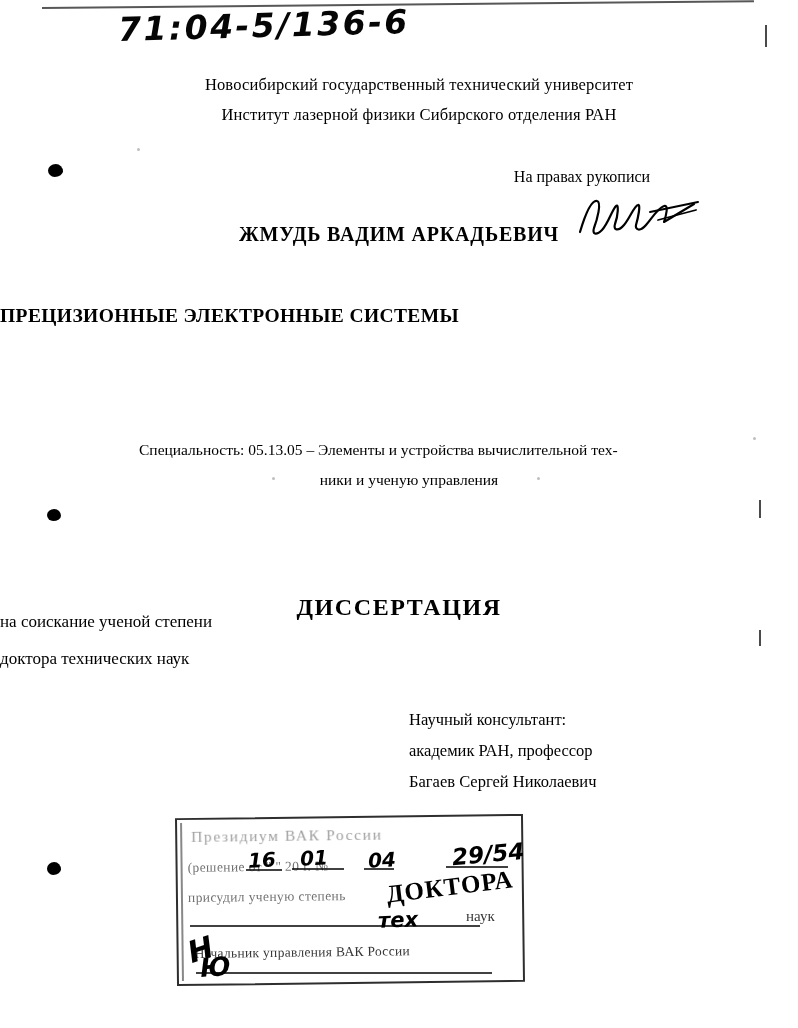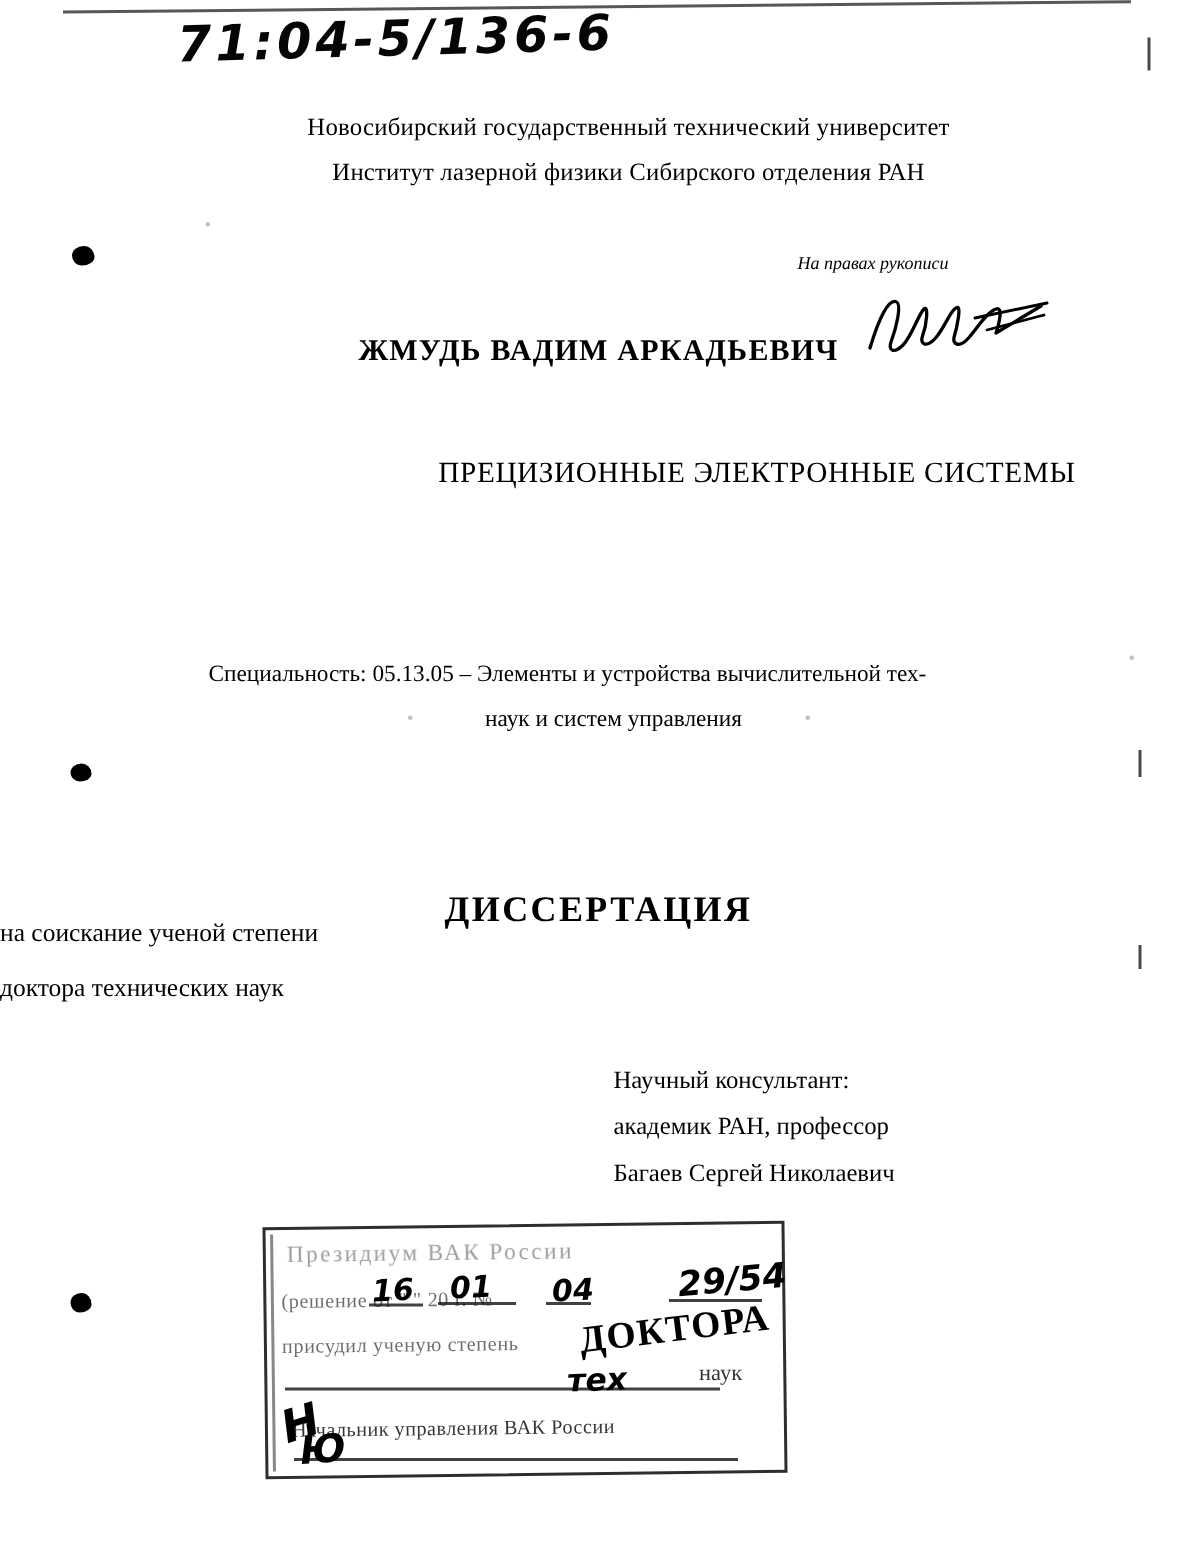--- a/index.html
+++ b/index.html
@@ -72,22 +72,21 @@
     line-height: 30px;
   }
   .org div { letter-spacing: .15px; padding-left: 40px; }
 
   .manuscript-note {
     position: absolute;
     left: 432px;
     top: 168px;
     width: 300px;
     text-align: center;
-    font-size: 12px;
-    font-style: italic;
+    font-size: 16px;
   }
 
   .signature {
     position: absolute;
     left: 572px;
     top: 192px;
     width: 130px;
     height: 46px;
   }
   .signature svg { display: block; }
@@ -101,23 +100,23 @@
     font-size: 20px;
     font-weight: bold;
     letter-spacing: .8px;
   }
 
   .title {
     position: absolute;
     left: 0;
     top: 299px;
     width: 717px;
-    text-align: right;
+    text-align: left;
     font-size: 19.5px;
-    font-weight: normal;
+    font-weight: bold;
     line-height: 33px;
     letter-spacing: .4px;
   }
 
   .specialty {
     position: absolute;
     left: 139px;
     top: 435px;
     width: 540px;
     font-size: 15.5px;
@@ -302,21 +301,21 @@
   </div>
 
   <div class="author">ЖМУДЬ ВАДИМ АРКАДЬЕВИЧ</div>
 
   <div class="title">
     <div>ПРЕЦИЗИОННЫЕ ЭЛЕКТРОННЫЕ СИСТЕМЫ</div>
   </div>
 
   <div class="specialty">
     <div class="line1">Специальность:  05.13.05 – Элементы и устройства вычислительной тех-</div>
-    <div class="line2">наук и систем управления</div>
+    <div class="line2">ники и ученую управления</div>
   </div>
 
   <div class="diss-head">ДИССЕРТАЦИЯ</div>
   <div class="diss-sub">
     <div>на соискание ученой степени</div>
     <div>доктора технических наук</div>
   </div>
 
   <div class="consultant">
     <div>Научный консультант:</div>

